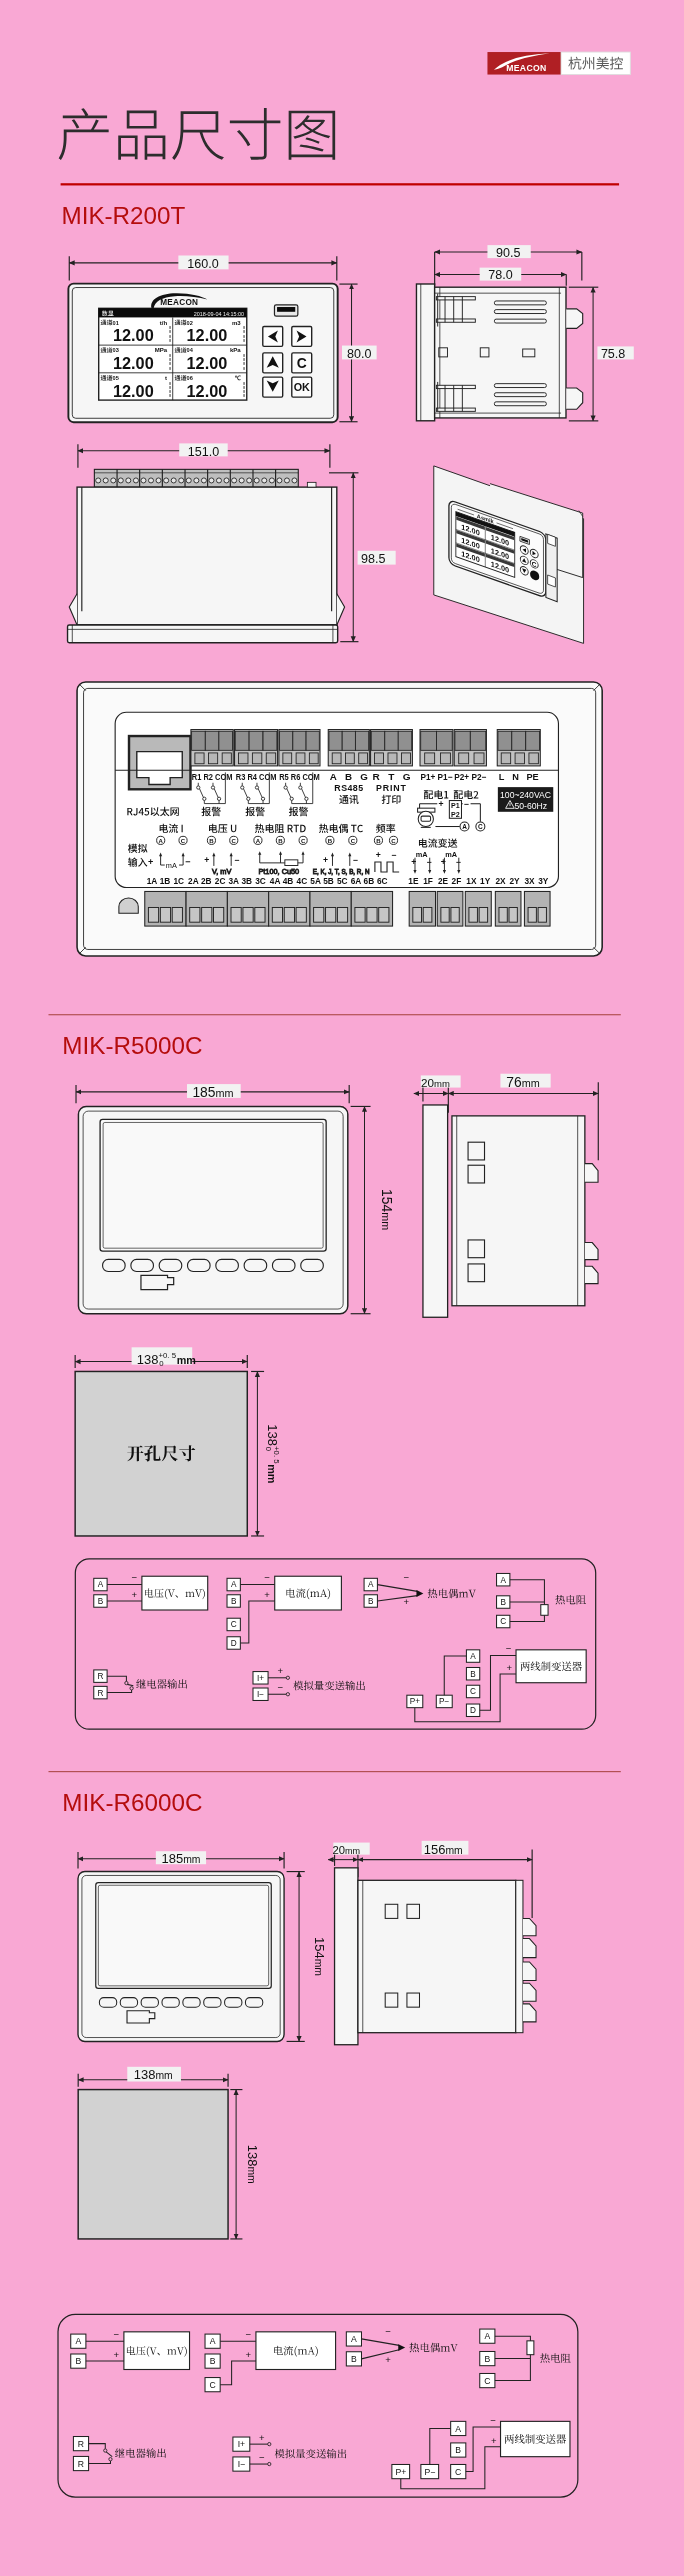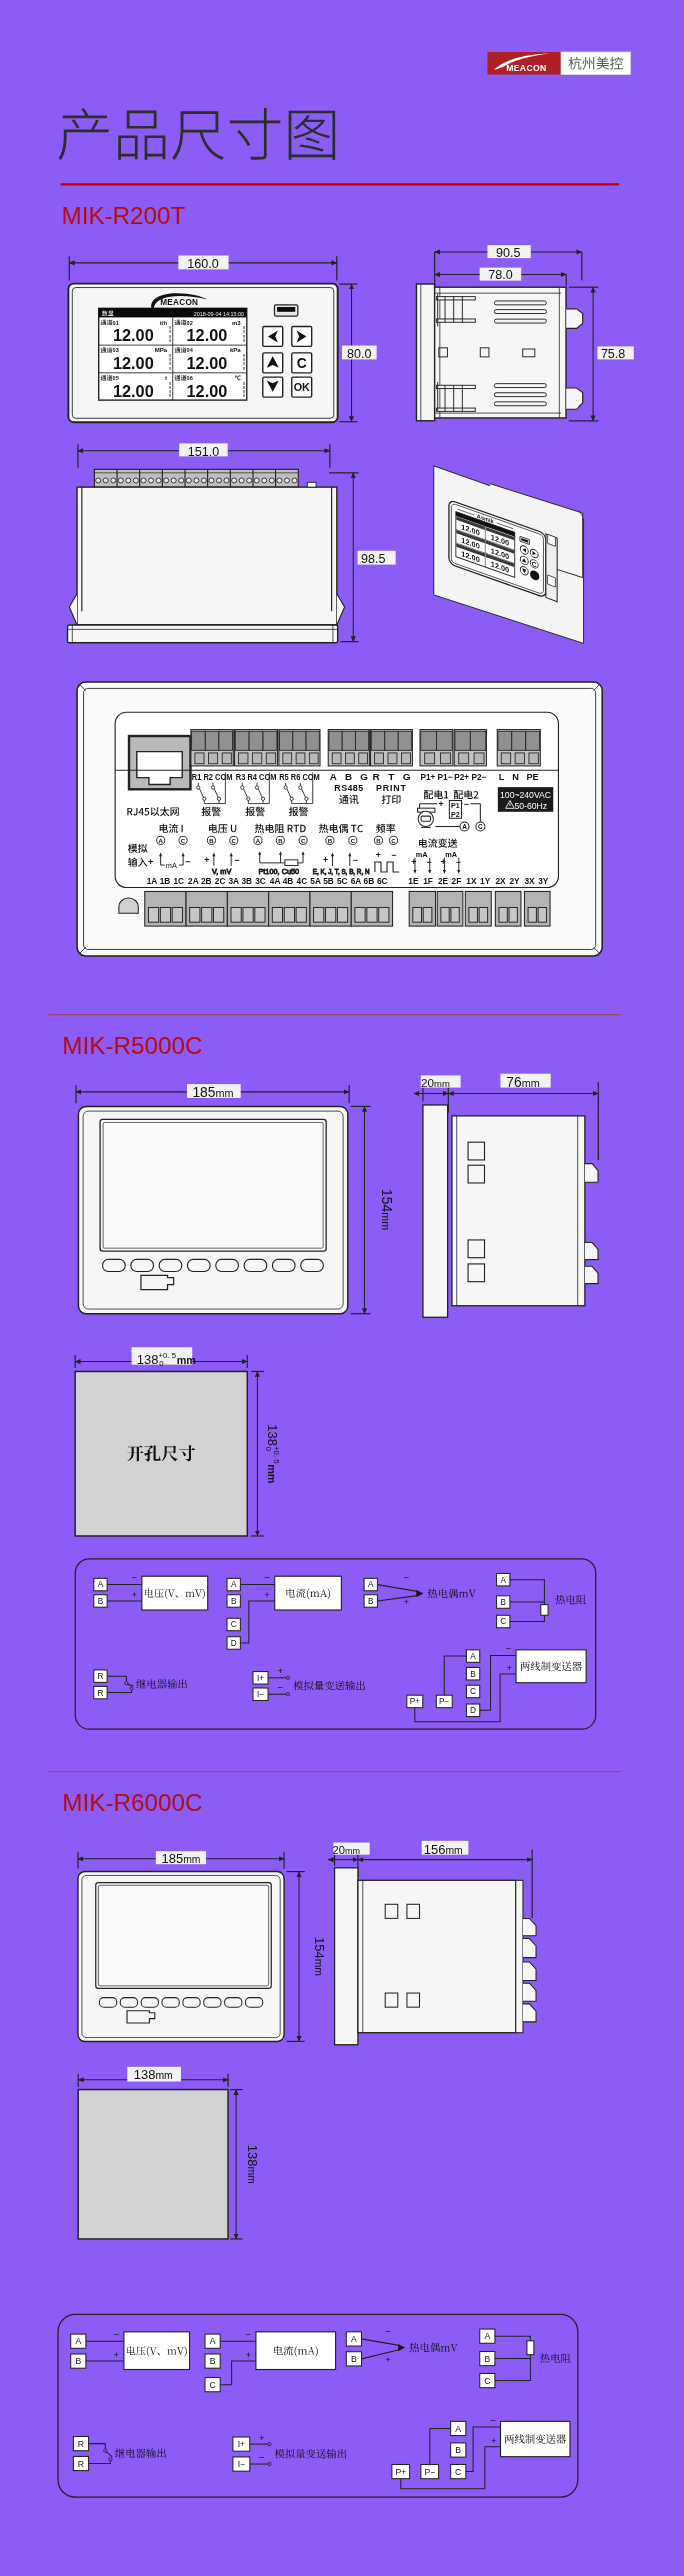--- a/index.html
+++ b/index.html
@@ -1,15 +1,15 @@
 <!DOCTYPE html>
 <html style="font-size:14px"><head><meta charset="utf-8"><title>产品尺寸图</title><style>
 html,body{margin:0;padding:0}
 body{width:684px;background:#f2f2f2;font-family:"Liberation Sans",sans-serif}
-#page{position:relative;width:684px;height:2576px;background:#8b5cf6;overflow:hidden}
+#page{position:relative;width:684px;height:2576px;background:#f9a8d4;overflow:hidden}
 svg text{font-family:"Liberation Sans",sans-serif}
 </style></head><body>
 <div id="page">
 <svg width="684" height="2576" viewBox="0 0 790 2975" xmlns="http://www.w3.org/2000/svg">
 <defs>
 <g id="t_title">
           <path d="M14.7 -33.6C16.6 -31.1 18.6 -27.8 19.5 -25.6L21.9 -26.7C20.9 -28.8 18.8 -32.1 17 -34.5ZM37.7 -34.3C36.7 -31.5 34.7 -27.4 33 -24.8H7.1V-17.5C7.1 -11.7 6.5 -3.5 2.3 2.5C2.9 2.9 3.9 3.7 4.4 4.3C8.9 -2.1 9.8 -11.2 9.8 -17.4V-22.2H49.8V-24.8H35.6C37.3 -27.2 39 -30.5 40.4 -33.3ZM23.7 -44.2C25.2 -42.4 26.8 -39.9 27.5 -38H6.2V-35.5H48.3V-38H29.3L30.5 -38.4C29.6 -40.2 27.9 -43 26.1 -45Z M69.6 -40.2H92.7V-28.1H69.6ZM67 -42.7V-25.6H95.3V-42.7ZM58.9 -19.1V4H61.5V1H74.7V3.5H77.3V-19.1ZM61.5 -1.6V-16.6H74.7V-1.6ZM84 -19.1V4H86.5V1H101V3.6H103.7V-19.1ZM86.5 -1.6V-16.6H101V-1.6Z M118.2 -42V-27.3C118.2 -18.3 117.5 -6.3 110.1 2.3C110.8 2.6 111.8 3.6 112.3 4.2C118.5 -3.2 120.3 -13.3 120.7 -21.9H136.3C139.7 -9.2 146.4 0 157.5 4C157.9 3.3 158.7 2.3 159.4 1.7C148.7 -1.7 142.1 -10.4 138.9 -21.9H154V-42ZM120.9 -39.4H151.4V-24.4H120.9L120.9 -27.2Z M171.8 -22.9C176 -18.7 180.4 -12.7 182.1 -8.9L184.4 -10.3C182.6 -14.3 178.1 -20 174 -24.2ZM197.4 -45.1V-33.2H165V-30.6H197.4V-0.6C197.4 0.8 196.9 1.1 195.6 1.2C194.2 1.2 189.4 1.2 184.1 1.1C184.6 2 185.1 3.3 185.3 4C191.2 4 195.3 4 197.2 3.6C199.2 3.1 200 2.2 200 -0.6V-30.6H213V-33.2H200V-45.1Z M236.8 -15.4C241 -14.5 246.3 -12.6 249.3 -11.2L250.4 -13.1C247.5 -14.5 242.1 -16.3 238 -17.2ZM231.1 -8.6C238.6 -7.7 247.9 -5.5 253 -3.7L254.2 -5.8C249.1 -7.6 239.7 -9.7 232.4 -10.5ZM220.9 -42.5V4H223.5V1.6H262.5V4H265.1V-42.5ZM223.5 -0.9V-40.1H262.5V-0.9ZM238.6 -38.2C235.8 -33.6 231.1 -29.2 226.4 -26.4C227 -25.9 228 -25.2 228.4 -24.7C230.4 -26 232.4 -27.6 234.3 -29.5C236.1 -27.3 238.6 -25.3 241.3 -23.6C236.2 -21 230.6 -19.1 225.4 -18.1C225.9 -17.6 226.4 -16.6 226.7 -15.9C232.1 -17.2 238.2 -19.3 243.5 -22.3C248.2 -19.7 253.6 -17.7 259 -16.5C259.3 -17.2 260 -18.1 260.5 -18.6C255.3 -19.5 250.1 -21.2 245.6 -23.5C249.8 -26.2 253.3 -29.4 255.6 -33.2L254.1 -34.1L253.6 -34H238.5C239.3 -35.1 240.2 -36.3 240.9 -37.5ZM235.8 -31 236.6 -31.8H251.9C249.8 -29.1 246.8 -26.8 243.4 -24.8C240.4 -26.6 237.7 -28.7 235.8 -31Z"></path>
         </g>
 <g id="t_hzmk">
           <path d="M6.4 -10.6V-9.5H15.2V-10.6ZM9 -13.2C9.4 -12.5 9.8 -11.4 10.1 -10.8L11.2 -11.2C11 -11.8 10.5 -12.8 10.1 -13.6ZM3.2 -13.5V-10.1H0.8V-8.9H3.1C2.6 -6.8 1.5 -4.4 0.5 -3.2C0.7 -2.9 1 -2.4 1.1 -2.1C1.9 -3.1 2.6 -4.8 3.2 -6.5V1.2H4.3V-6.7C4.8 -5.9 5.5 -4.8 5.7 -4.3L6.5 -5.3C6.2 -5.8 4.8 -7.7 4.3 -8.3V-8.9H6V-10.1H4.3V-13.5ZM7.7 -7.9V-4.9C7.7 -3.2 7.4 -1 5 0.5C5.3 0.7 5.7 1.1 5.8 1.4C8.4 -0.3 8.8 -2.9 8.8 -4.9V-6.7H11.9V-0.8C11.9 0.3 12 0.6 12.2 0.8C12.4 1.1 12.8 1.2 13.1 1.2C13.3 1.2 13.8 1.2 14 1.2C14.3 1.2 14.6 1.1 14.8 0.9C15.1 0.8 15.2 0.6 15.3 0.2C15.4 -0.2 15.5 -1.2 15.5 -2.1C15.2 -2.2 14.8 -2.4 14.5 -2.6C14.5 -1.6 14.5 -0.9 14.5 -0.6C14.4 -0.2 14.4 -0.1 14.3 -0C14.2 0 14.1 0.1 13.9 0.1C13.8 0.1 13.6 0.1 13.4 0.1C13.3 0.1 13.2 0.1 13.1 0C13.1 -0.1 13 -0.3 13 -0.7V-7.9Z M19.8 -13.2V-8.2C19.8 -5.3 19.5 -2.1 16.9 0.3C17.2 0.5 17.6 1 17.8 1.2C20.6 -1.4 21 -4.9 21 -8.2V-13.2ZM24.4 -12.8V0.2H25.5V-12.8ZM29.1 -13.2V1.1H30.3V-13.2ZM18 -9.5C17.7 -8.1 17.2 -6.4 16.5 -5.3L17.5 -4.8C18.2 -5.9 18.7 -7.8 19 -9.2ZM21.4 -8.9C21.9 -7.6 22.4 -5.8 22.6 -4.8L23.6 -5.2C23.5 -6.3 22.9 -7.9 22.4 -9.2ZM25.9 -8.9C26.6 -7.7 27.4 -6 27.6 -4.9L28.6 -5.5C28.4 -6.5 27.6 -8.1 26.8 -9.4Z M43.1 -13.5C42.8 -12.8 42.2 -11.9 41.7 -11.2H37.5L38.1 -11.5C37.8 -12 37.2 -12.9 36.7 -13.5L35.6 -13.1C36.1 -12.5 36.6 -11.8 36.9 -11.2H33.6V-10.1H39.4V-8.8H34.4V-7.8H39.4V-6.4H32.9V-5.3H39.2C39.2 -4.9 39.1 -4.5 39 -4.1H33.3V-3H38.7C37.9 -1.4 36.3 -0.4 32.7 0.2C32.9 0.4 33.2 0.9 33.3 1.2C37.4 0.5 39.1 -0.8 39.9 -2.9C41.2 -0.6 43.4 0.7 46.6 1.2C46.8 0.9 47.1 0.4 47.4 0.1C44.4 -0.2 42.3 -1.2 41.2 -3H47V-4.1H40.3C40.4 -4.5 40.4 -4.9 40.5 -5.3H47.2V-6.4H40.6V-7.8H45.7V-8.8H40.6V-10.1H46.4V-11.2H43.1C43.5 -11.8 44 -12.5 44.4 -13.1Z M59.1 -8.8C60.1 -7.9 61.5 -6.6 62.1 -5.9L62.9 -6.7C62.2 -7.4 60.9 -8.6 59.9 -9.5ZM57 -9.5C56.2 -8.4 55 -7.4 53.9 -6.6C54.1 -6.4 54.5 -6 54.7 -5.7C55.8 -6.6 57.2 -7.9 58 -9.1ZM50.6 -13.5V-10.3H48.7V-9.2H50.6V-5.4C49.8 -5.1 49.1 -4.9 48.5 -4.7L48.8 -3.5L50.6 -4.2V-0.3C50.6 -0 50.5 0 50.4 0C50.2 0 49.5 0 48.8 0C49 0.4 49.2 0.8 49.2 1.1C50.2 1.2 50.8 1.1 51.2 0.9C51.6 0.7 51.7 0.4 51.7 -0.3V-4.6L53.5 -5.2L53.3 -6.3L51.7 -5.8V-9.2H53.4V-10.3H51.7V-13.5ZM53.3 -0.3V0.8H63.4V-0.3H59V-4.3H62.3V-5.4H54.6V-4.3H57.8V-0.3ZM57.4 -13.2C57.6 -12.7 57.9 -12 58.1 -11.5H53.9V-8.7H55V-10.4H62.1V-8.9H63.3V-11.5H59.4C59.2 -12.1 58.8 -12.8 58.5 -13.5Z"></path>

